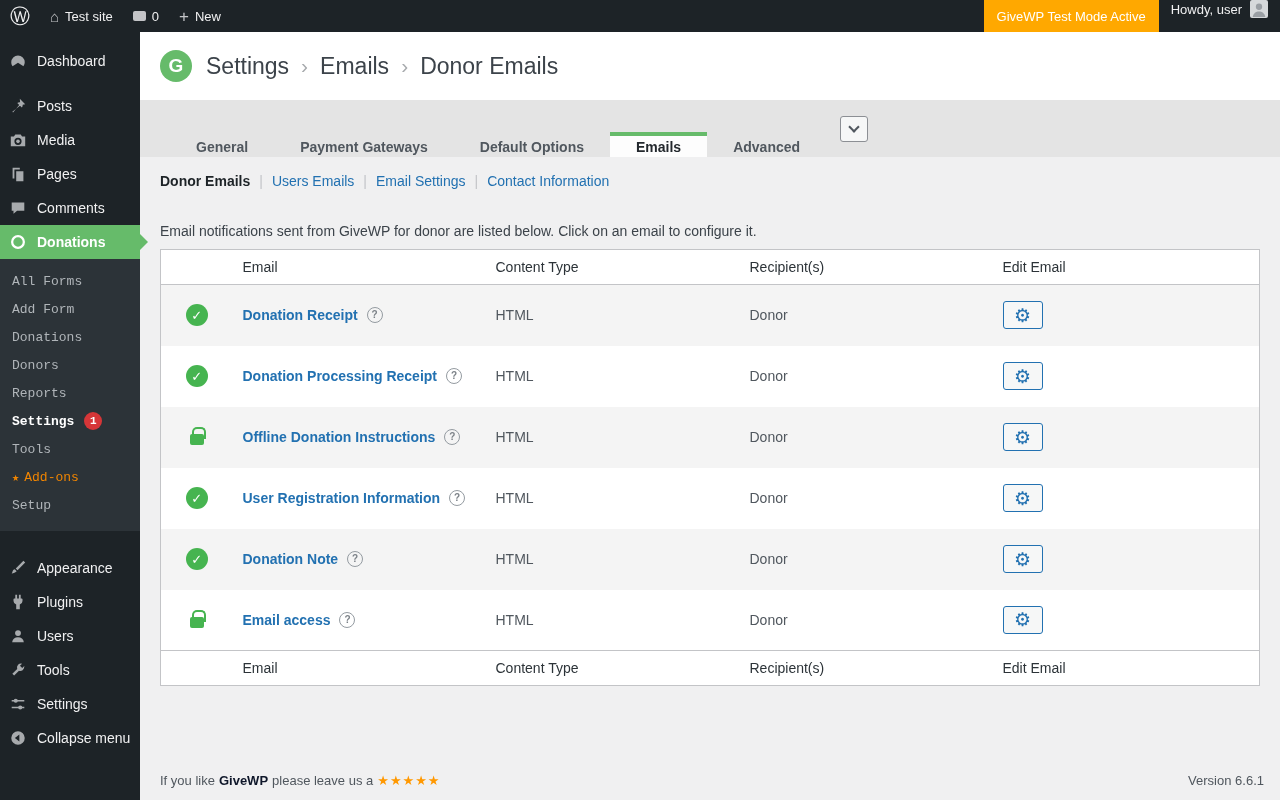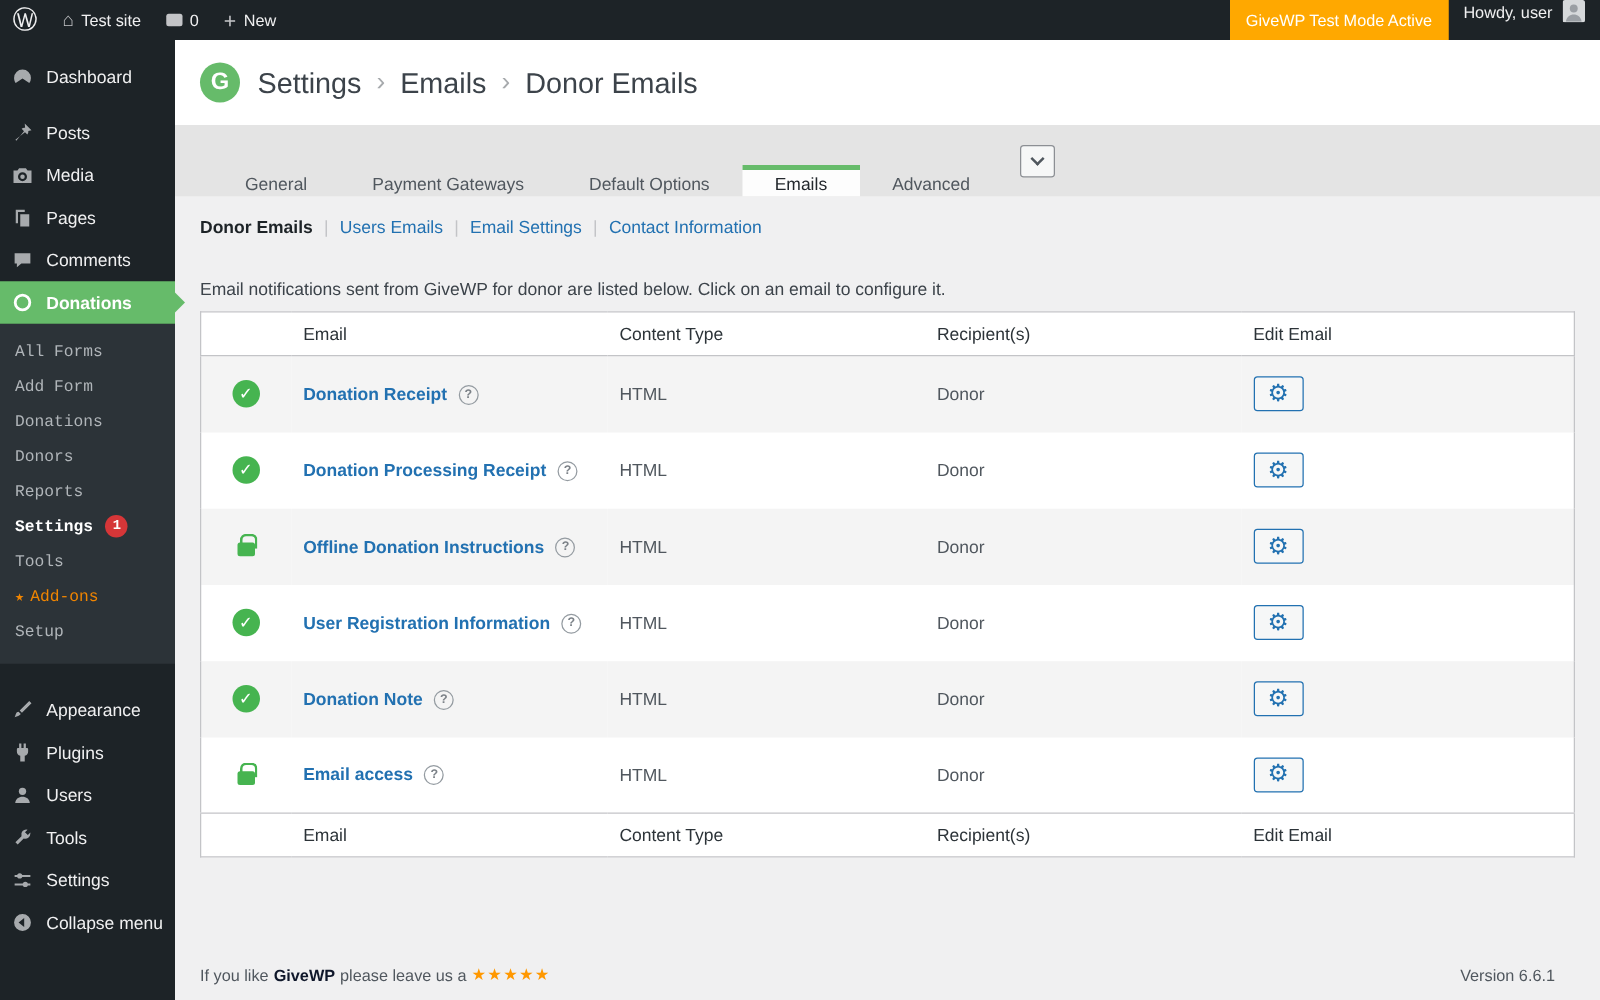--- a/index.html
+++ b/index.html
@@ -41,21 +41,21 @@
   .update-badge { display:inline-block; min-width:18px; height:18px; border-radius:9px; background:#d63638; color:#fff; font-size:11px; line-height:18px; text-align:center; font-weight:600; margin-left:5px; }
 
   
   .content { flex:1; background:#f0f0f1; position:relative; overflow:hidden; }
   .give-header { height:68px; background:#fff; display:flex; align-items:center; gap:14px; padding:0 20px; }
   .give-logo { width:32px; height:32px; flex:none; border-radius:50%; background:#66bb6a; color:#fff; display:flex; align-items:center; justify-content:center; font-size:19px; font-weight:700; }
   .breadcrumb { display:flex; align-items:center; gap:12px; font-size:23px; color:#3c434a; }
   .crumb-sep { color:#a7aaad; font-size:21px; }
 
   .tabbar { height:57px; background:#e4e4e4; display:flex; align-items:stretch; padding-left:30px; }
-  .tab { display:flex; align-items:center; padding:0 26px; font-size:14px; font-weight:400; color:#50575e; cursor:pointer; border-top:4px solid transparent; white-space:nowrap;margin-top:32px; }
+  .tab { display:flex; align-items:center; padding:0 26px; font-size:14px; font-weight:700; color:#50575e; cursor:pointer; border-top:4px solid transparent; white-space:nowrap;margin-top:32px; }
   .tab.active { background:#fdfdfd; border-top-color:#66bb6a; color:#23282d; }
   .tab-more { align-self:center; width:28px; height:26px; margin-left:14px; border:1px solid #8c8f94; border-radius:3px; background:#f6f7f7; display:flex; align-items:center; justify-content:center; cursor:pointer; }
   .chevron-down { width:8px; height:8px; border-right:2px solid #50575e; border-bottom:2px solid #50575e; transform:rotate(45deg); margin-top:-3px; }
 
   .page-body { padding:0 20px; }
   .subnav { margin-top:16px; display:flex; align-items:center; font-size:14px; }
   .subnav .sep { color:#c3c4c7; margin:0 9px; }
   .subnav-link { color:#2271b1; cursor:pointer; }
   .subnav-current { color:#1d2327; font-weight:700; cursor:pointer; }
   .desc { margin-top:34px; font-size:14px; color:#3c434a; }
@@ -74,21 +74,21 @@
 
   .icon-check { display:inline-flex; width:22px; height:22px; border-radius:50%; background:#46b450; color:#fff; align-items:center; justify-content:center; font-size:13px; font-weight:700; }
   .icon-lock { display:inline-block; position:relative; width:14px; height:11px; background:#46b450; border-radius:2px; margin-top:8px; }
   .icon-lock::before { content:""; position:absolute; top:-7px; left:2px; width:10px; height:10px; border:2.5px solid #46b450; border-bottom:none; border-radius:5px 5px 0 0; }
 
   .email-link { color:#2271b1; font-weight:700; cursor:pointer; }
   .help-icon { display:inline-block; width:16px; height:16px; border:1px solid #949ba1; border-radius:50%; color:#7c8288; font-size:10px; font-weight:700; line-height:14px; text-align:center; margin-left:9px; vertical-align:2px; cursor:pointer; }
   .edit-btn { width:40px; height:28px; border:1px solid #2271b1; border-radius:3px; background:#f6f7f7; color:#2271b1; display:inline-flex; align-items:center; justify-content:center; cursor:pointer; }
   .gear-glyph { font-size:19px; line-height:1; }
 
-  .page-footer { position:absolute; left:20px; right:36px; bottom:12px; display:flex; justify-content:space-between; align-items:center; font-size:13px; color:#50575e; }
+  .page-footer { position:absolute; left:20px; right:16px; bottom:12px; display:flex; justify-content:space-between; align-items:center; font-size:13px; color:#50575e; }
   .rating-line { display:flex; align-items:center; gap:4px; flex-wrap:nowrap; white-space:nowrap; }
   .brand { font-weight:700; color:#0f172a; }
   .stars { color:#ff9800; letter-spacing:1px; cursor:pointer; }
   .version { color:#50575e; }
 </style>
 </head>
 <body>
 
 <div class="screen">
 

